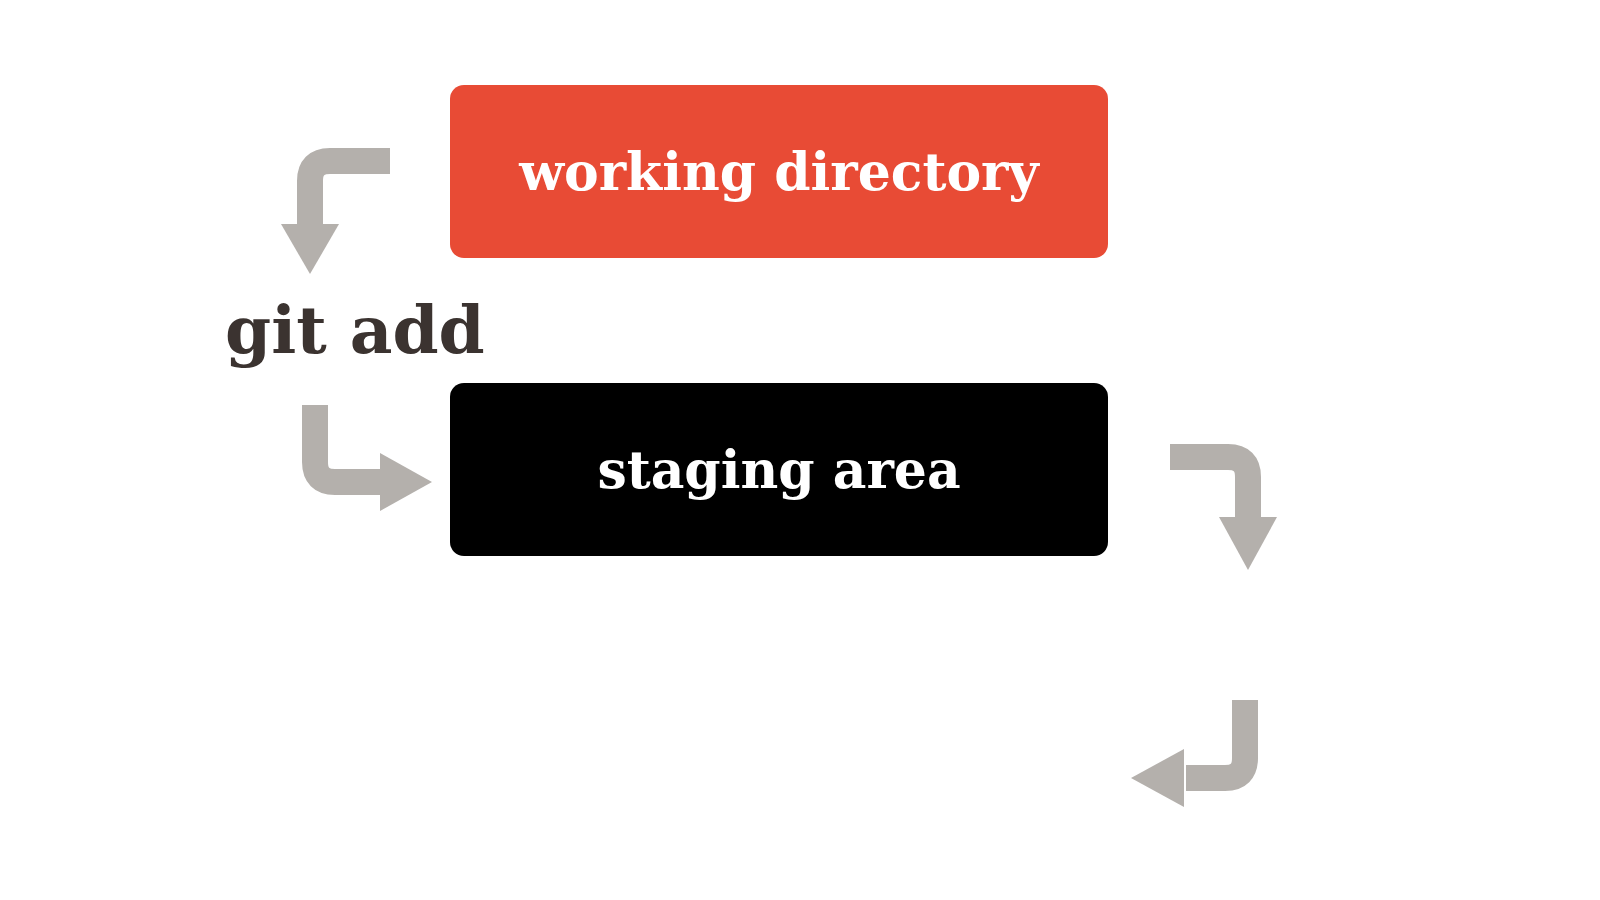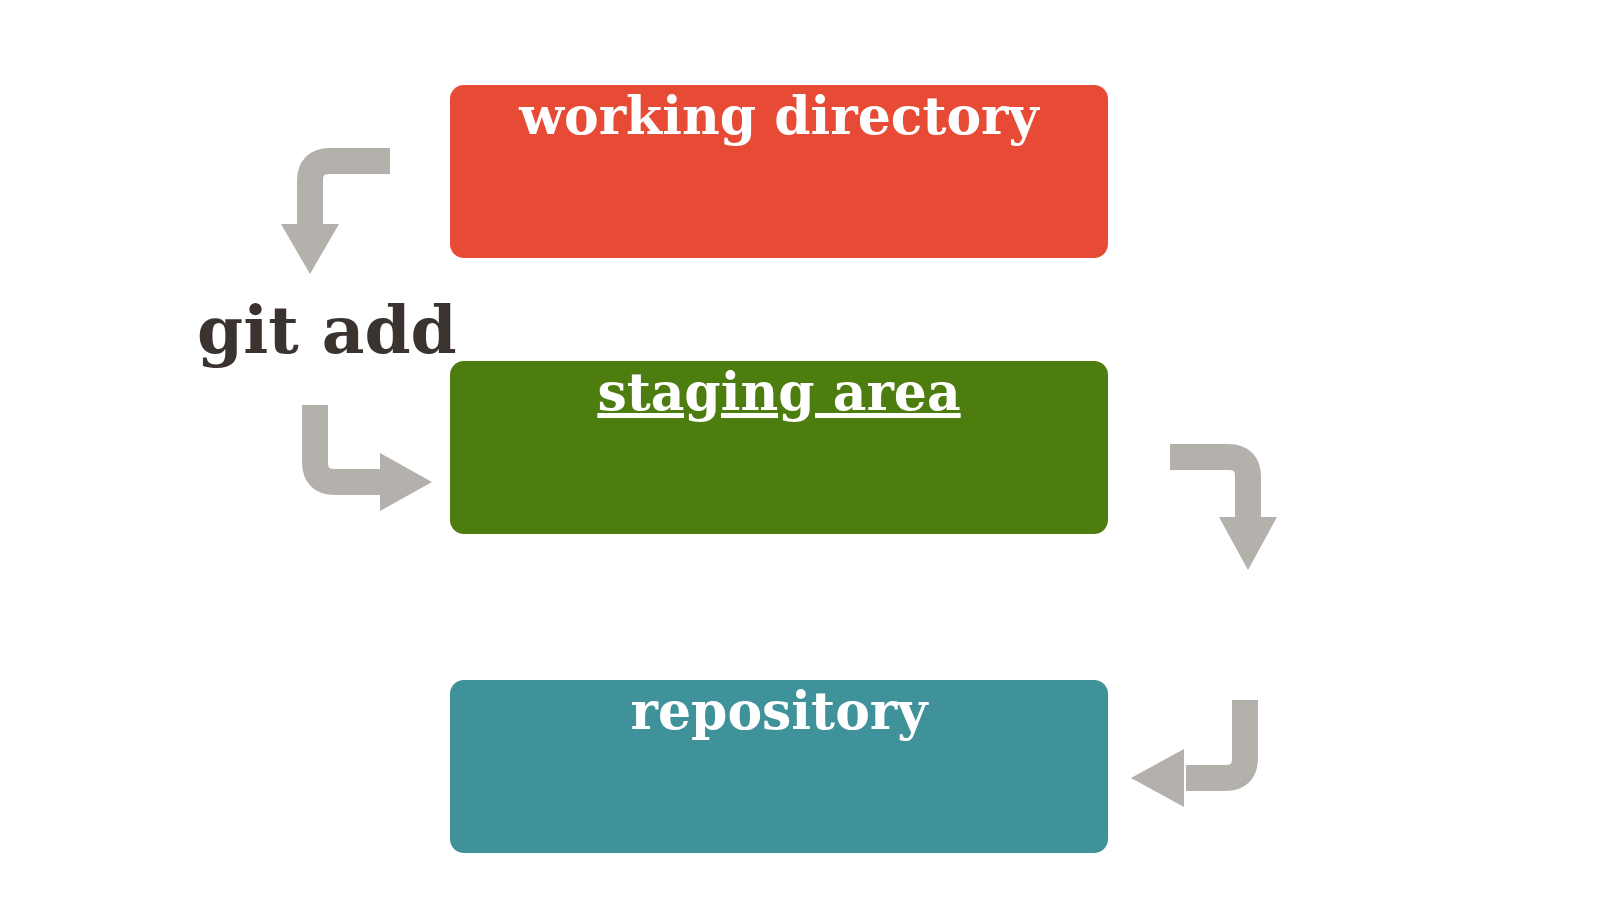--- a/index.html
+++ b/index.html
@@ -17,37 +17,39 @@
     height: 900px;
     background: #ffffff;
   }
   .node {
     position: absolute;
     left: 450px;
     width: 658px;
     height: 173px;
     border-radius: 14px;
     display: flex;
+    align-items: center;
     justify-content: center;
     color: #ffffff;
     font-weight: bold;
     font-size: 52px;
     letter-spacing: 0px;
   }
   .node-working   { top: 85px;  background: #e84b35; }
-  .node-staging   { top: 361px; background: #4d7c0f; text-decoration: underline; }
+  .node-staging   { top: 383px; background: #000000; }
   .node-repo      { top: 680px; background: #3f919a; }
 
   .cmd-label {
     position: absolute;
     color: #3b3330;
     font-weight: bold;
     font-size: 66px;
     line-height: 1;
     white-space: nowrap;
+    margin-left: 28px;
   }
   .cmd-git-add    { left: 197px;  top: 297px; }
   .cmd-git-commit { left: 1078px; top: 586px; }
 
   svg.arrow-layer {
     position: absolute;
     left: 0;
     top: 0;
     pointer-events: none;
   }
@@ -91,20 +93,17 @@
   </svg>
 
   <div class="node node-working">
     <span>working directory</span>
   </div>
 
   <div class="node node-staging">
     <span>staging area</span>
   </div>
 
-  <div class="node node-repo">
-    <span>repository</span>
-  </div>
 
   <div class="cmd-label cmd-git-add">git add</div>
 
 
 </div>
 
 </body></html>

